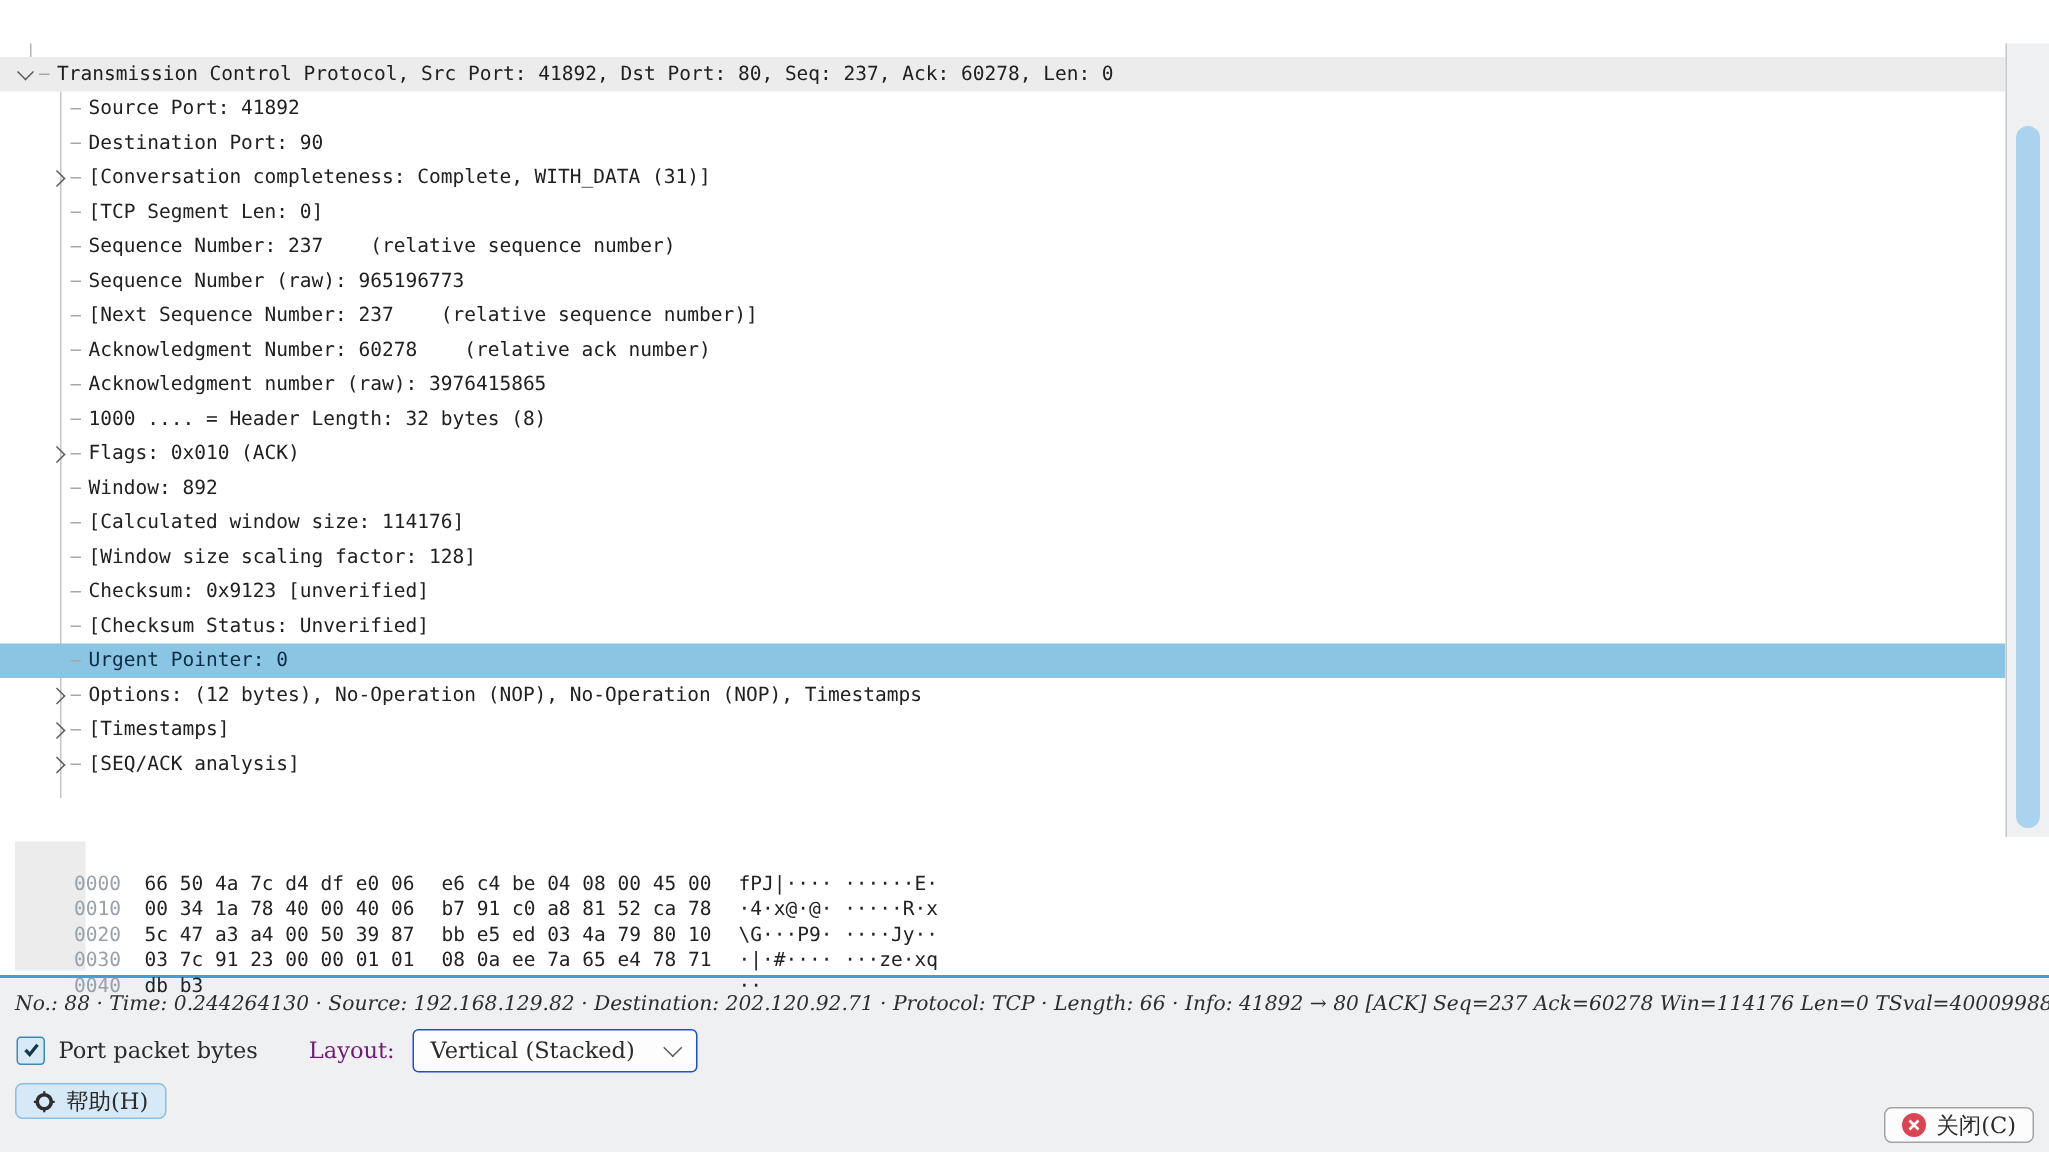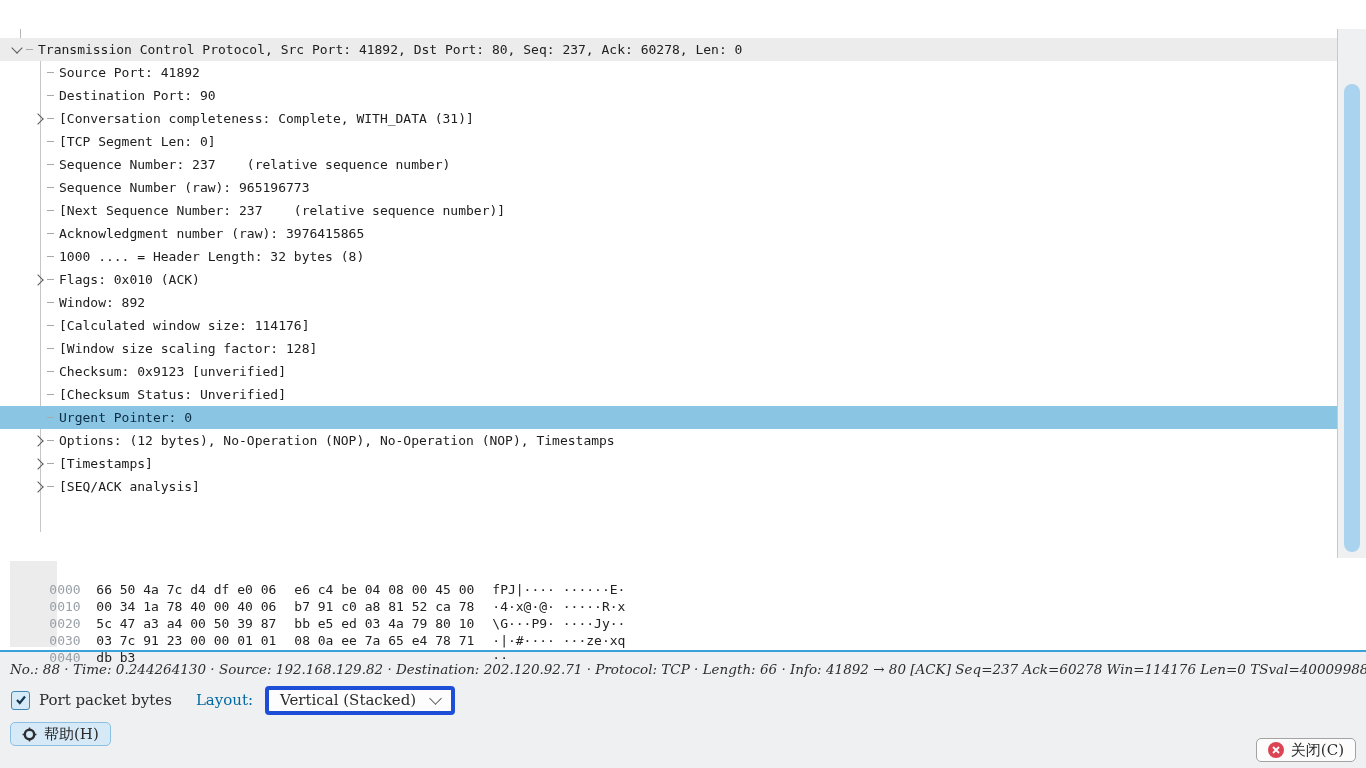--- a/index.html
+++ b/index.html
@@ -52,23 +52,23 @@
   .blue-sep{position:absolute;top:650px;left:0;width:1366px;height:2px;}
 
   
   .footer{position:absolute;top:652px;left:0;width:1366px;height:116px;background:#eff0f1;}
   .statusline{position:absolute;top:9px;left:10px;font-style:italic;font-size:13.5px;color:#2e2e2e;
               white-space:pre;}
   .controls-row{position:absolute;top:33px;left:11px;height:30px;display:flex;align-items:center;}
   .checkbox{width:17px;height:17px;border:1.5px solid #4286b4;border-radius:3px;background:#d6eaf8;
             display:flex;align-items:center;justify-content:center;flex:none;}
   .cb-label{margin-left:9px;font-size:15px;color:#2b2b2b;}
-  .layout-label{margin-left:24px;font-size:15px;color:#0369a1;}
+  .layout-label{margin-left:34px;font-size:15px;color:#701a75;}
   .dropdown{margin-left:12px;width:190px;height:29px;box-sizing:border-box;background:#fdfdfd;
-            border:4px solid #1d4ed8;border-radius:4px;display:flex;align-items:center;
+            border:1px solid #1d4ed8;border-radius:4px;display:flex;align-items:center;
             padding:0 11px;font-size:15px;color:#2b2b2b;}
   .dd-chev{margin-left:auto;width:8px;height:8px;border-right:1.4px solid #5a5a5a;
            border-bottom:1.4px solid #5a5a5a;transform:rotate(45deg);margin-top:-4px;}
   .btn{position:absolute;top:70px;height:24px;border-radius:5px;display:inline-flex;
        align-items:center;gap:7px;padding:0 11px;font-size:15px;color:#2b2b2b;box-sizing:border-box;
        font-family:"DejaVu Serif","Liberation Serif",serif;}
   .help-btn{left:10px;background:#d5e9f7;border:1.5px solid #8cc0e2;}
   .close-btn{right:10px;background:#fcfcfc;border:1px solid #a3a3a3;margin-top:16px;}
 </style>
 </head>
@@ -144,20 +144,25 @@
     <span class="label">Sequence Number (raw): 965196773</span>
   </div>
       <div class="trow lvl1">
     <span class="slot"></span>
     <span class="dash"></span>
     <span class="label">[Next Sequence Number: 237    (relative sequence number)]</span>
   </div>
       <div class="trow lvl1">
     <span class="slot"></span>
     <span class="dash"></span>
+    <span class="label">Acknowledgment Number: 60278    (relative ack number)</span>
+  </div>
+      <div class="trow lvl1">
+    <span class="slot"></span>
+    <span class="dash"></span>
     <span class="label">Acknowledgment number (raw): 3976415865</span>
   </div>
       <div class="trow lvl1">
     <span class="slot"></span>
     <span class="dash"></span>
     <span class="label">1000 .... = Header Length: 32 bytes (8)</span>
   </div>
       <div class="trow lvl1">
     <span class="slot"><span class="chev right"></span></span>
     <span class="dash"></span>

